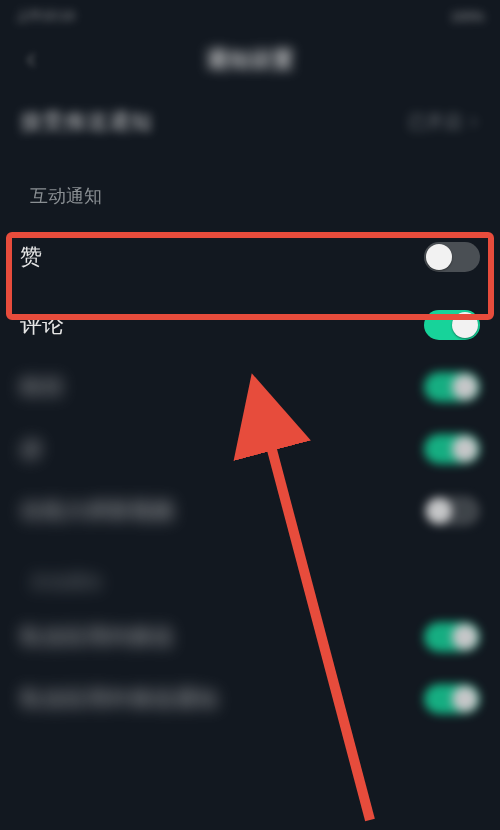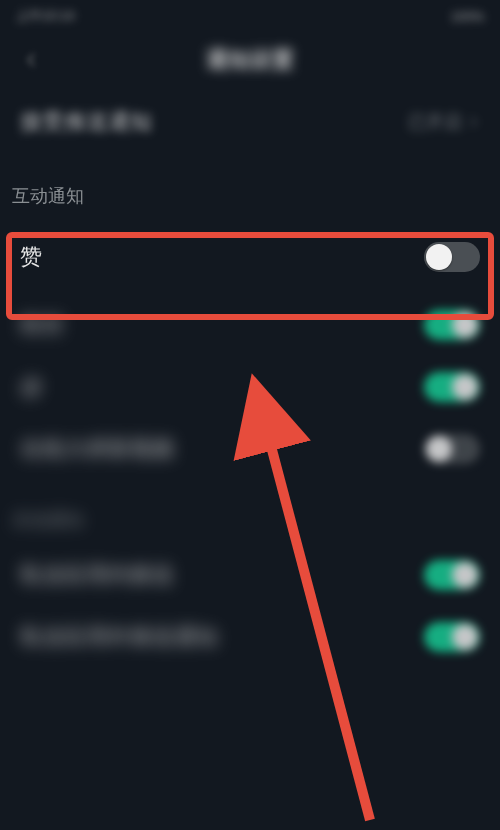--- a/index.html
+++ b/index.html
@@ -12,21 +12,21 @@
 
   
   .header { height: 56px; display: flex; align-items: center; justify-content: center; position: relative; }
   .back-btn { position: absolute; left: 12px; top: 50%; transform: translateY(-50%); width: 40px; height: 40px; display: flex; align-items: center; justify-content: center; color: #aaa; filter: blur(3px); opacity: .7; }
   .back-btn svg { width: 18px; height: 18px; stroke: currentColor; stroke-width: 2; fill: none; }
   .header-title { font-size: 22px; font-weight: 600; color: #e8e8e8; filter: blur(6px); opacity: .8; }
 
   
   .row { display: flex; align-items: center; justify-content: space-between; padding: 0 20px; min-height: 62px; }
   .row-label { font-size: 22px; color: #e6e6e6; }
-  .section-header { padding: 28px 12px 12px; font-size: 18px; color: #8a8f93; }
+  .section-header { padding: 28px 12px 12px; font-size: 18px; color: #8a8f93; margin-left: 18px; }
 
   
   .toggle { position: relative; width: 56px; height: 30px; border-radius: 15px; flex-shrink: 0; }
   .toggle.on { background: #17d39a; }
   .toggle.off { background: #4a4f54; }
   .toggle .knob { position: absolute; top: 2px; width: 26px; height: 26px; border-radius: 50%; background: #f2f2f2; box-shadow: 0 1px 2px rgba(0,0,0,.4); }
   .toggle.on .knob { right: 2px; }
   .toggle.off .knob { left: 2px; }
 
   
@@ -84,20 +84,26 @@
 
   <div class="section-header">互动通知</div>
 
   <div class="row" style="min-height:74px;">
     <span class="row-label">赞</span>
     <div class="toggle off">
         <div class="knob"></div>
       </div>
   </div>
 
+  <div class="row">
+    <span class="row-label">评论</span>
+    <div class="toggle on">
+        <div class="knob"></div>
+      </div>
+  </div>
 
   <div class="row">
     <span class="row-label blur-strong">粉丝</span>
     <div class="toggle on blur-weak">
         <div class="knob"></div>
       </div>
   </div>
 
   <div class="row">
     <span class="row-label blur-strong">@</span>

